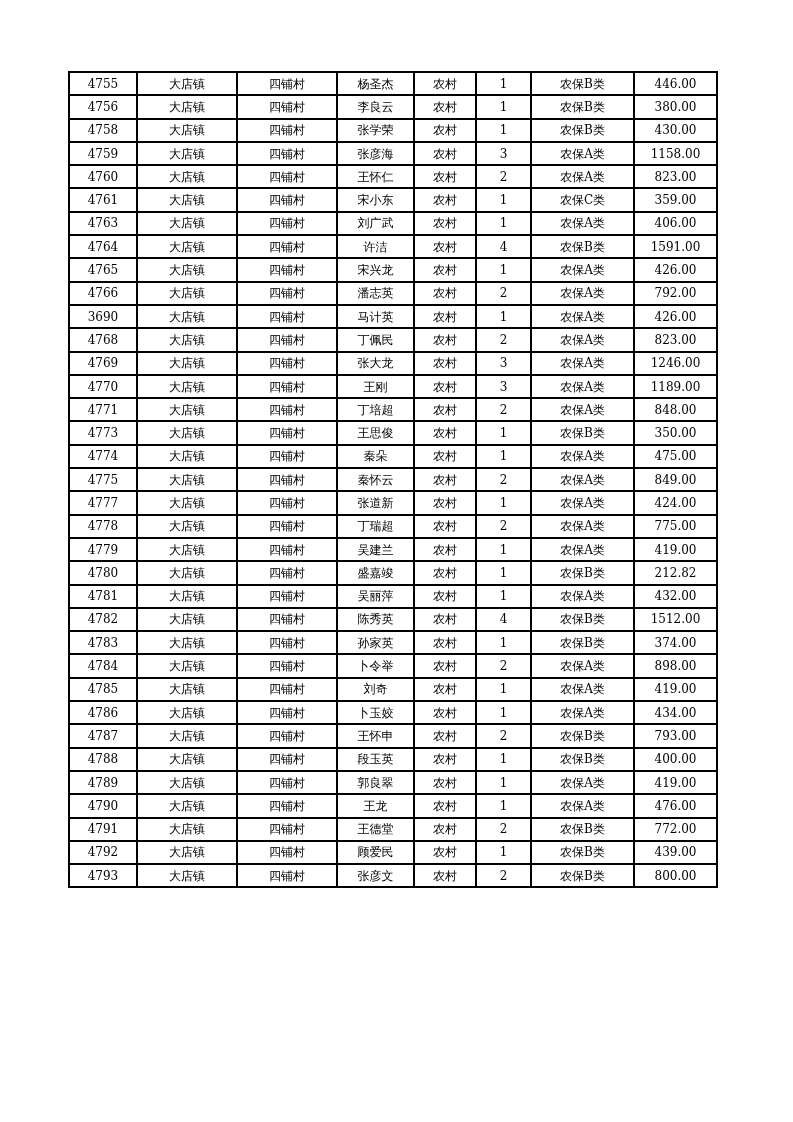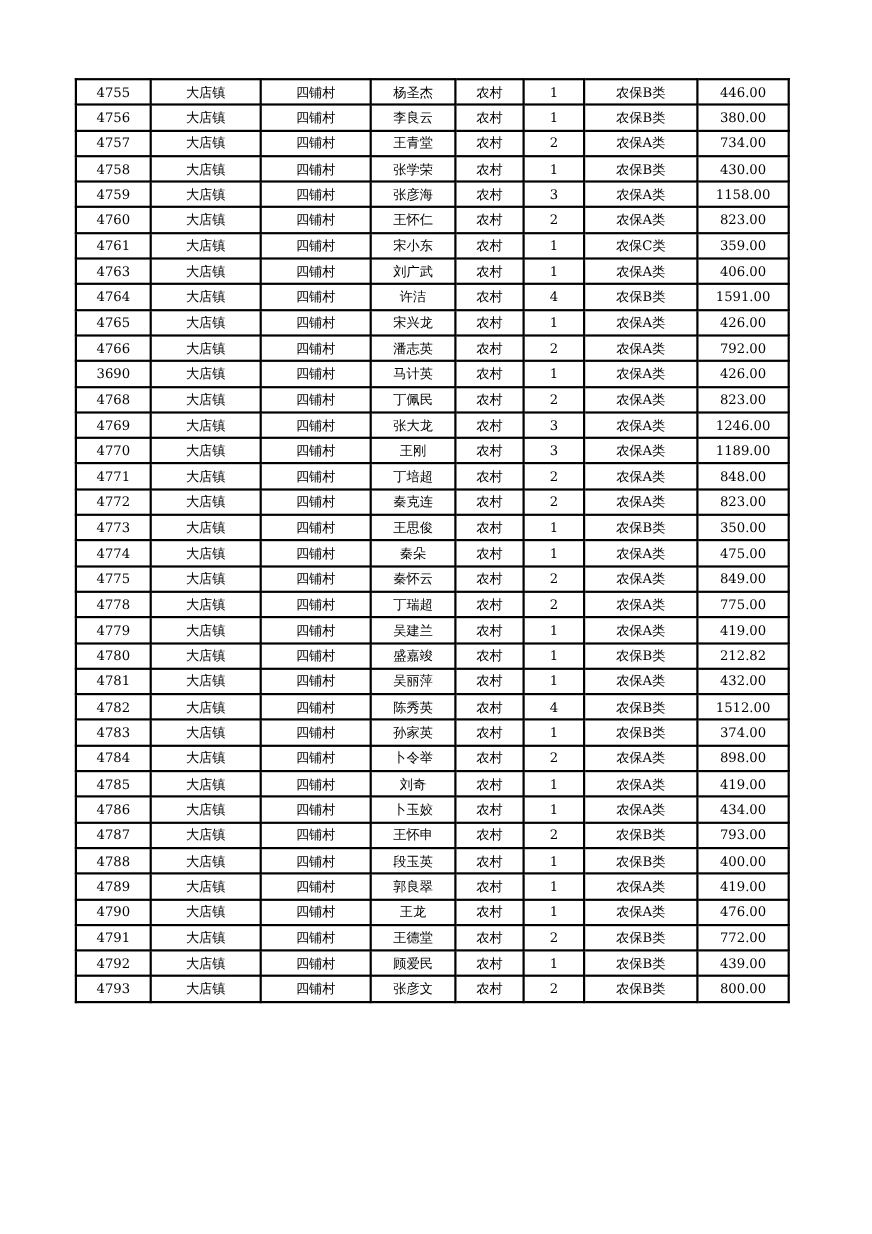--- a/index.html
+++ b/index.html
@@ -78,30 +78,20 @@
             <td>4756</td>
             <td>大店镇</td>
             <td>四铺村</td>
             <td>李良云</td>
             <td>农村</td>
             <td>1</td>
             <td>农保B类</td>
             <td>380.00</td>
           </tr>
           <tr>
-            <td>4757</td>
-            <td>大店镇</td>
-            <td>四铺村</td>
-            <td>王青堂</td>
-            <td>农村</td>
-            <td>2</td>
-            <td>农保A类</td>
-            <td>734.00</td>
-          </tr>
-          <tr>
             <td>4758</td>
             <td>大店镇</td>
             <td>四铺村</td>
             <td>张学荣</td>
             <td>农村</td>
             <td>1</td>
             <td>农保B类</td>
             <td>430.00</td>
           </tr>
           <tr>
@@ -218,30 +208,20 @@
             <td>4771</td>
             <td>大店镇</td>
             <td>四铺村</td>
             <td>丁培超</td>
             <td>农村</td>
             <td>2</td>
             <td>农保A类</td>
             <td>848.00</td>
           </tr>
           <tr>
-            <td>4772</td>
-            <td>大店镇</td>
-            <td>四铺村</td>
-            <td>秦克连</td>
-            <td>农村</td>
-            <td>2</td>
-            <td>农保A类</td>
-            <td>823.00</td>
-          </tr>
-          <tr>
             <td>4773</td>
             <td>大店镇</td>
             <td>四铺村</td>
             <td>王思俊</td>
             <td>农村</td>
             <td>1</td>
             <td>农保B类</td>
             <td>350.00</td>
           </tr>
           <tr>
@@ -256,20 +236,30 @@
           </tr>
           <tr>
             <td>4775</td>
             <td>大店镇</td>
             <td>四铺村</td>
             <td>秦怀云</td>
             <td>农村</td>
             <td>2</td>
             <td>农保A类</td>
             <td>849.00</td>
+          </tr>
+          <tr>
+            <td>4777</td>
+            <td>大店镇</td>
+            <td>四铺村</td>
+            <td>张道新</td>
+            <td>农村</td>
+            <td>1</td>
+            <td>农保A类</td>
+            <td>424.00</td>
           </tr>
           <tr>
             <td>4778</td>
             <td>大店镇</td>
             <td>四铺村</td>
             <td>丁瑞超</td>
             <td>农村</td>
             <td>2</td>
             <td>农保A类</td>
             <td>775.00</td>

